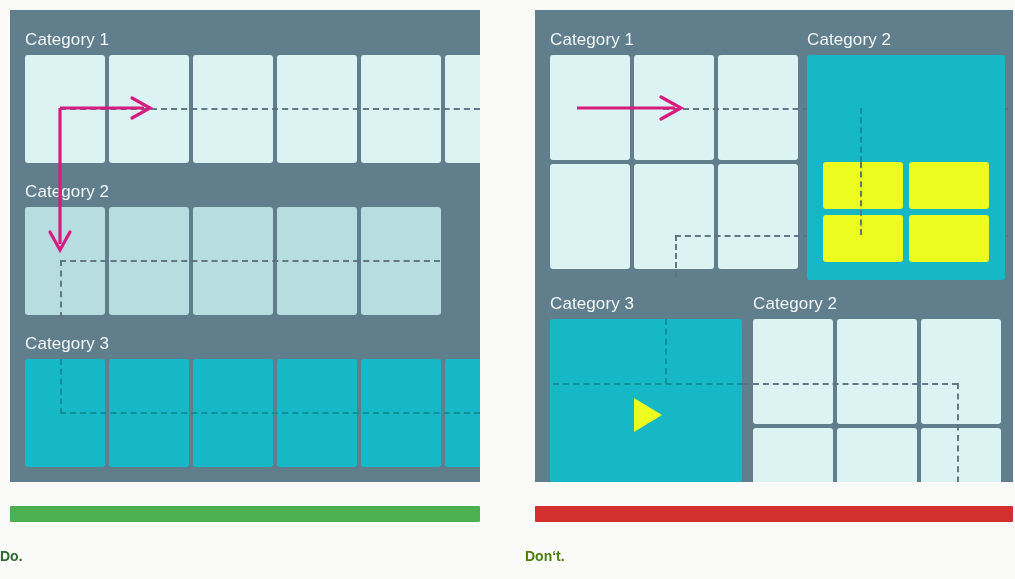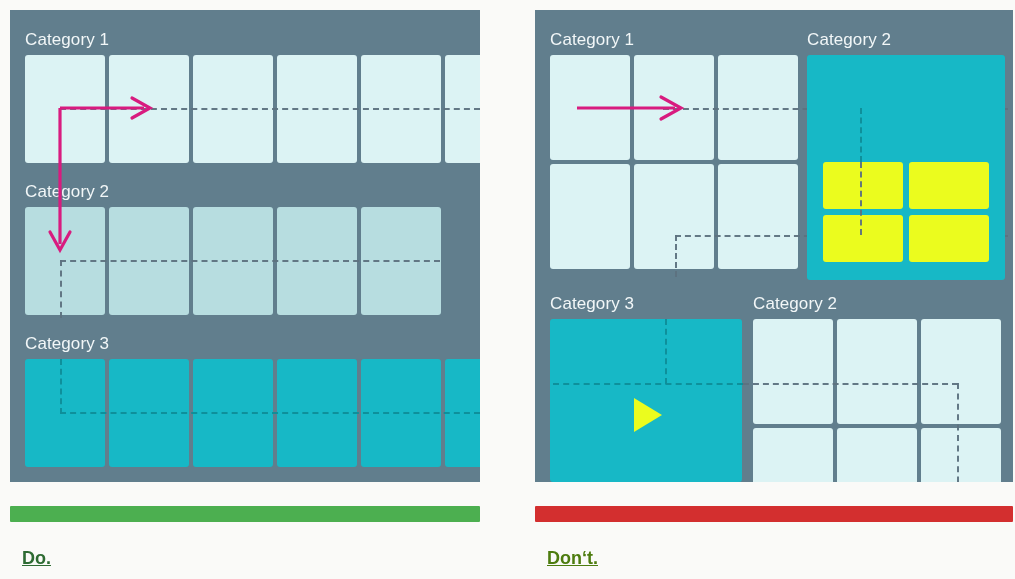--- a/index.html
+++ b/index.html
@@ -102,26 +102,25 @@
     position: absolute;
     left: 10px;
     height: 16px;
     border-radius: 1px;
   }
   .example.left  .verdict-bar { width: 470px; }
   .example.right .verdict-bar { width: 478px; }
 
   .verdict-caption {
     position: absolute;
-    left: 22px;
-    font-size: 18px;
+    left: 0;
+    font-size: 14px;
     font-weight: 700;
     font-family: "Liberation Sans", sans-serif;
     white-space: nowrap;
-    text-decoration: underline;
   }
 </style>
 </head>
 <body style="background: rgb(250, 250, 248);">
 
 <div class="stage">
 
   <div class="example left">
 
     <div class="panel" style="background: rgb(97, 126, 141);">

